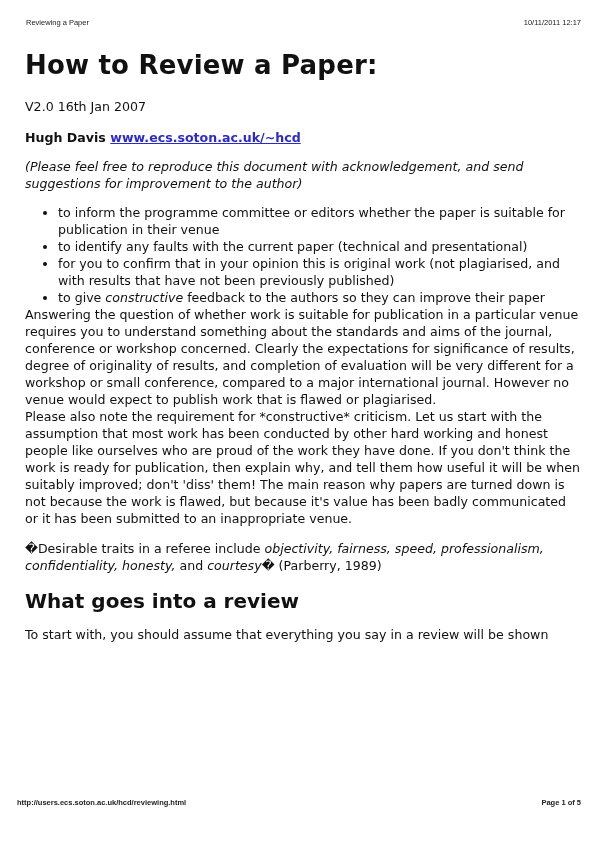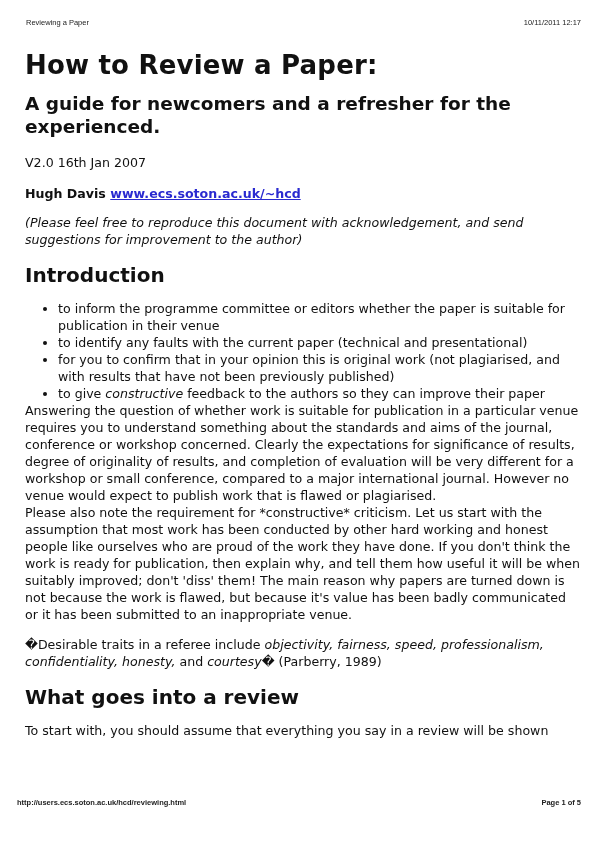--- a/index.html
+++ b/index.html
@@ -29,29 +29,27 @@
   .ftr-right { right: 19px; }
 </style>
 </head>
 <body>
 
 <div class="hdr hdr-left">Reviewing a Paper</div>
 <div class="hdr hdr-right">10/11/2011 12:17</div>
 
 <div class="content">
   <h1>How to Review a Paper:</h1>
-  <h2 class="sub">A guide for newcomers and a refresher for the experienced.</h2>
   <p class="version">V2.0 16th Jan 2007</p>
   <p class="author">
     <span>Hugh Davis</span>
     <a href="#">www.ecs.soton.ac.uk/~hcd</a>
   </p>
   <p class="note">(Please feel free to reproduce this document with acknowledgement, and send suggestions for improvement to the author)</p>
 
-  <h2 class="sec">Introduction</h2>
   <ul>
     <li>to inform the programme committee or editors whether the paper is suitable for publication in their venue</li>
     <li>to identify any faults with the current paper (technical and presentational)</li>
     <li>for you to confirm that in your opinion this is original work (not plagiarised, and with results that have not been previously published)</li>
     <li><span>to give </span><em>constructive</em><span> feedback to the authors so they can improve their paper</span></li>
   </ul>
   <p class="para">Answering the question of whether work is suitable for publication in a particular venue requires you to understand something about the standards and aims of the journal, conference or workshop concerned. Clearly the expectations for significance of results, degree of originality of results, and completion of evaluation will be very different for a workshop or small conference, compared to a major international journal.  However no venue would expect to publish work that is flawed or plagiarised.</p>
   <p class="para">Please also note the requirement for *constructive* criticism. Let us start with the assumption that most work has been conducted by other hard working and honest people like ourselves who are proud of the work they have done. If you don't think the work is ready for publication, then explain why, and tell them how useful it will be when suitably improved; don't 'diss' them! The main reason why papers are turned down is not because the work is flawed, but because it's value has been badly communicated or it has been submitted to an inappropriate venue.</p>
   <p class="quote"><span>�Desirable traits in a referee include </span><em>objectivity, fairness, speed, professionalism, confidentiality, honesty,</em><span> and </span><em>courtesy</em><span>� (Parberry, 1989)</span></p>
 

